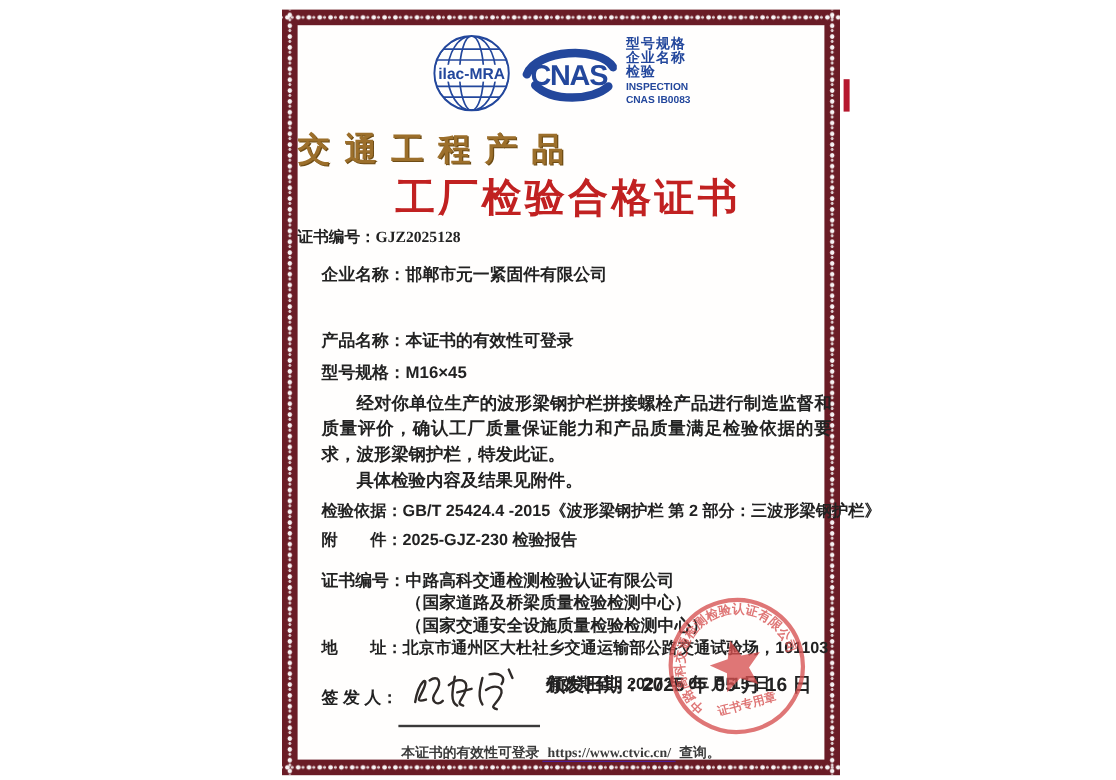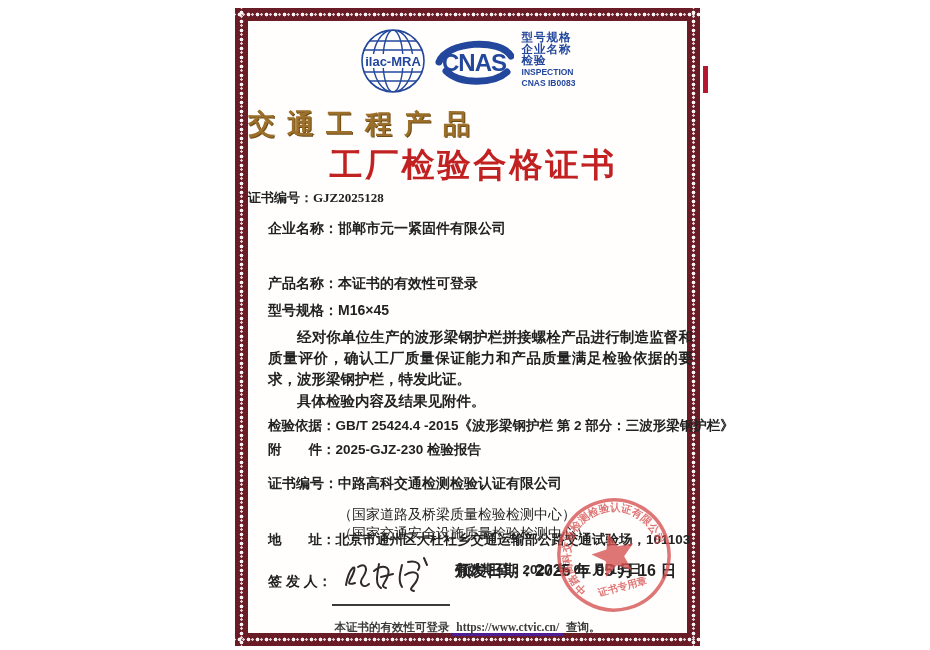--- a/index.html
+++ b/index.html
@@ -45,35 +45,35 @@
 
   .para { position:absolute; left:20px; top:306px; width:425px; font-size:14.5px; font-weight:bold;
           color:#222; line-height:21px; text-align:justify; }
   .para p { text-indent:2em; }
   .para p + p { margin-top:1px; }
 
   .r-basis { top:396px; font-size:13.5px; }
   .r-attach { top:420px; font-size:13.5px; }
 
   .r-issuer { top:454px; }
-  .issuer-sub { position:absolute; left:90px; font-size:14px; font-weight:normal; color:#222; white-space:nowrap;margin-top:12px; }
+  .issuer-sub { position:absolute; left:90px; font-size:14px; font-weight:bold; color:#222; white-space:nowrap; }
   .s1 { top:473px; } .s2 { top:492px; }
   .r-addr2 { top:510px; font-size:13.5px; }
 
   .r-issue { left:207px; top:540px; font-size:16px; }
   .r-valid { left:207px; top:540px; font-size:13.5px; }
   .r-signer { top:552px; }
   .sig-svg { position:absolute; left:88px; top:532px; }
   .sig-line { position:absolute; left:84px; top:583px; width:118px; border-bottom:2px solid #3a3a3a; }
 
   .seal { position:absolute; left:306px; top:474px; }
 
   .footer { position:absolute; left:0; right:0; top:599px; text-align:center;
     font-family:"Liberation Serif", serif; font-size:11.5px; font-weight:bold; color:#3a3a3a; }
-  .footer .url { border-bottom:3px solid #4c1d95; padding:0 4px; }
+  .footer .url { border-bottom:1px solid #4c1d95; padding:0 4px; }
 </style>
 </head>
 <body>
 
 <div class="canvas">
 
   <div class="red-mark"></div>
 
   <div class="cert">
     <div class="bp bp-t"></div>

